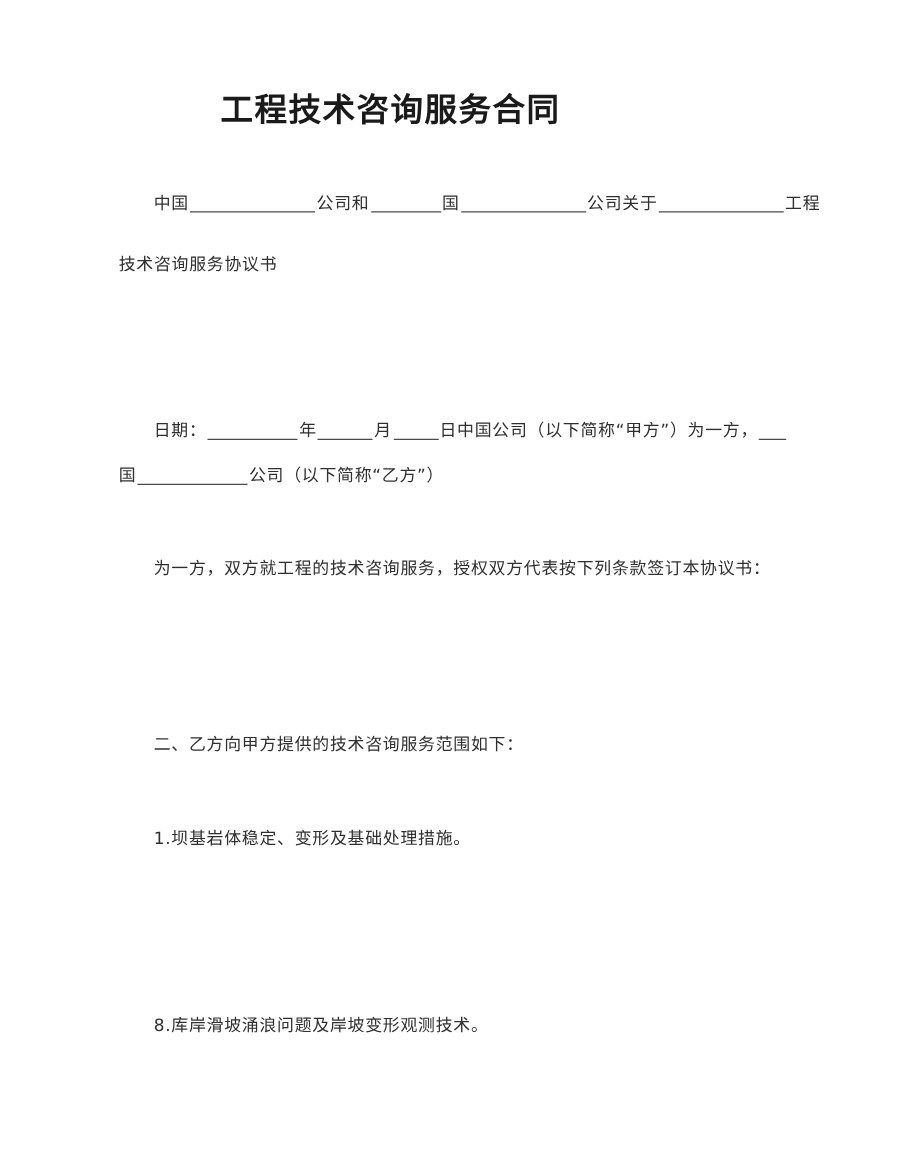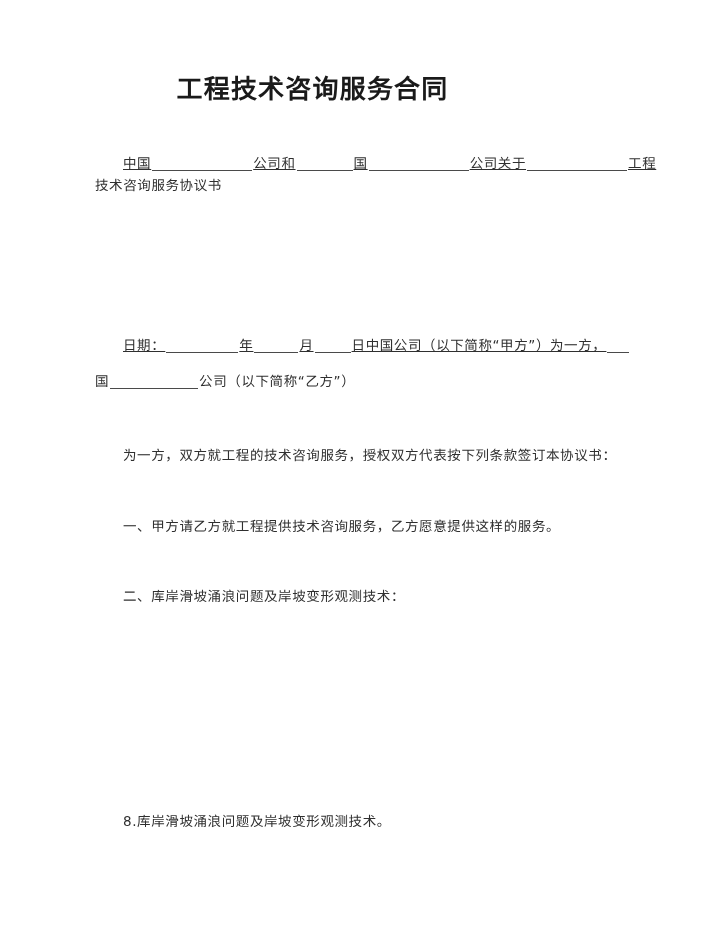--- a/index.html
+++ b/index.html
@@ -80,38 +80,38 @@
   .b-xxl { width: 100px; }
   .b-num { width: 148px; }
 </style>
 </head>
 <body>
 
 <div class="page">
 
   <div class="doc-title">工程技术咨询服务合同</div>
 
-  <div class="block indent" style="top: 145px; text-decoration: underline;">
+  <div class="block indent" style="top: 145px;">
     <span class="para-line"><span>中国</span><span class="blank b-xxl"></span><span>公司和</span><span class="blank b-m"></span><span>国</span><span class="blank b-xxl"></span><span>公司关于</span><span class="blank b-xxl"></span><span>工程</span></span>
   </div>
 
-  <div class="block noindent" style="top: 167px;">技术咨询服务协议书</div>
+  <div class="block noindent" style="top: 194px;">技术咨询服务协议书</div>
 
 
-  <div class="block indent" style="top: 327px; text-decoration: underline;">
+  <div class="block indent" style="top: 327px;">
     <span class="para-line"><span>日期：</span><span class="blank b-l"></span><span>年</span><span class="blank b-sm"></span><span>月</span><span class="blank b-s"></span><span>日中国公司（以下简称“甲方”）为一方，</span><span class="blank b-xs"></span></span>
   </div>
 
   <div class="block indent" style="top: 437px;">为一方，双方就工程的技术咨询服务，授权双方代表按下列条款签订本协议书：</div>
 
   <div class="block noindent" style="top: 363px;">
     <span>国</span><span class="blank b-xl"></span><span>公司（以下简称“乙方”）</span>
   </div>
 
-  <div class="block indent" style="top: 508px;">一、甲方请乙方就工程提供技术咨询服务，乙方愿意提供这样的服务。</div>
 
-  <div class="block indent" style="top: 578px;">二、库岸滑坡涌浪问题及岸坡变形观测技术：</div>
+  <div class="block indent" style="top: 578px;">二、乙方向甲方提供的技术咨询服务范围如下：</div>
 
+  <div class="block indent" style="top: 653px;">1.坝基岩体稳定、变形及基础处理措施。</div>
 
 
   <div class="block indent" style="top: 803px;">8.库岸滑坡涌浪问题及岸坡变形观测技术。</div>
 
 </div>
 
 </body></html>

